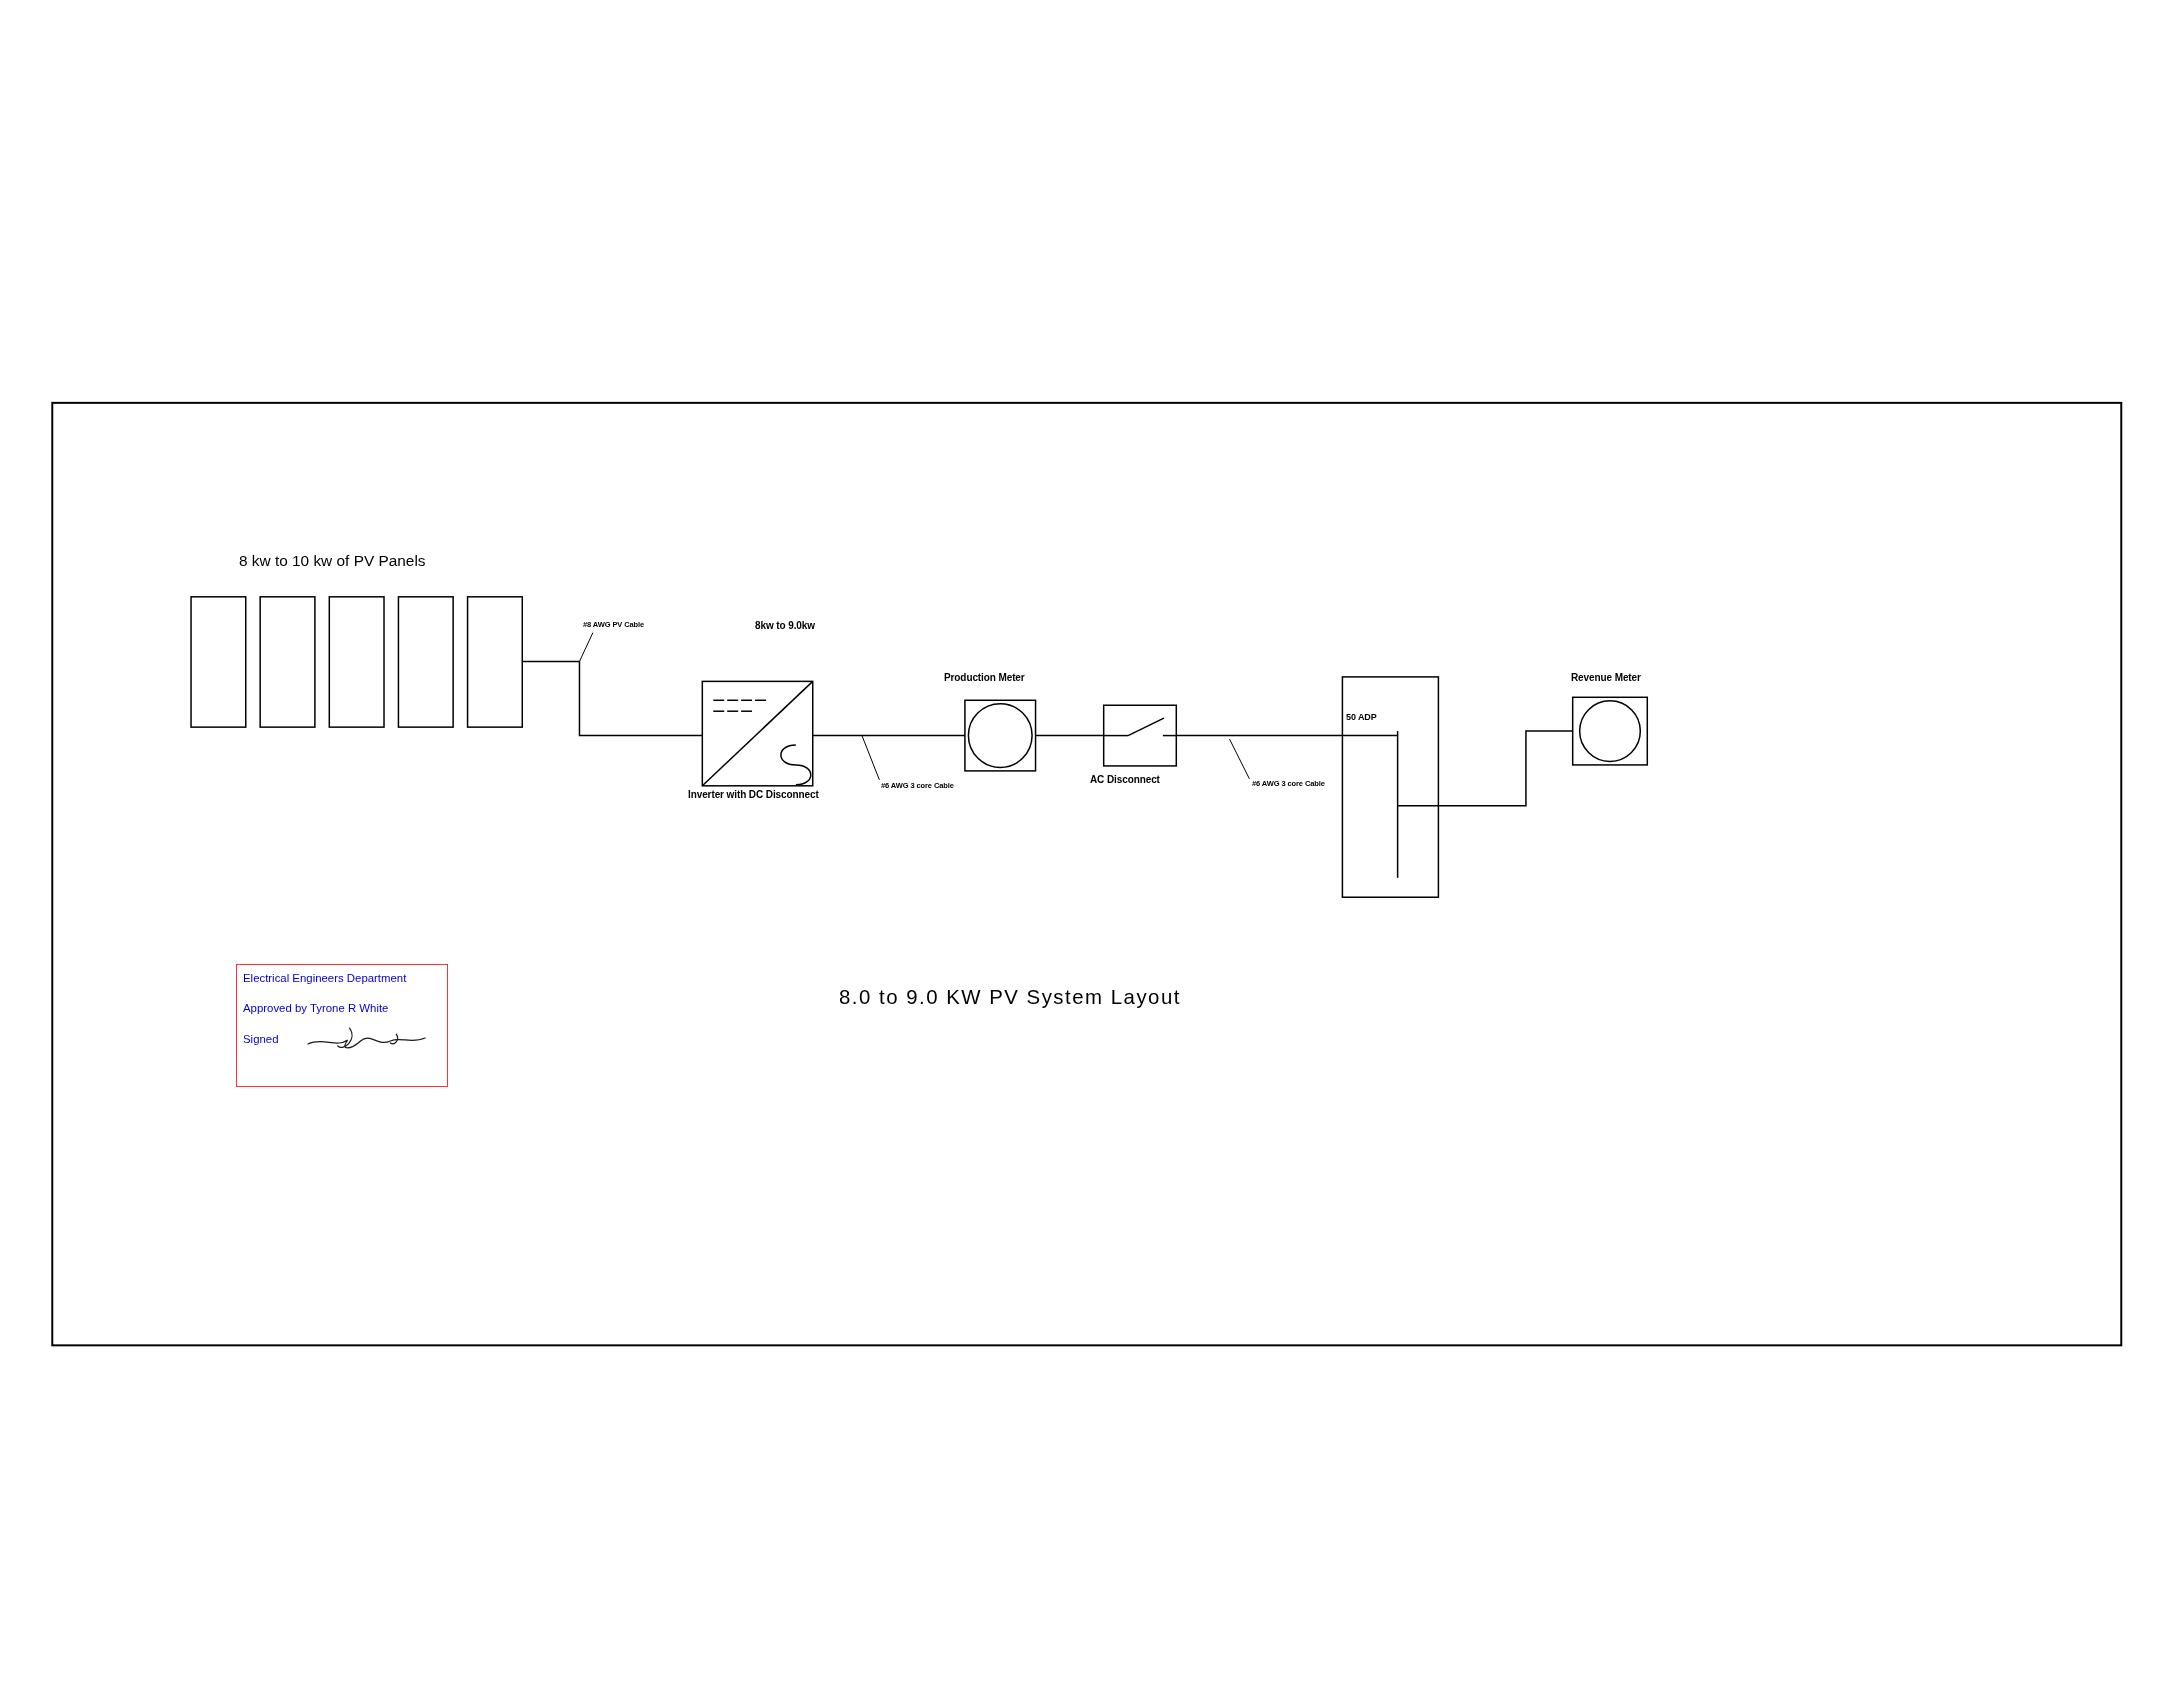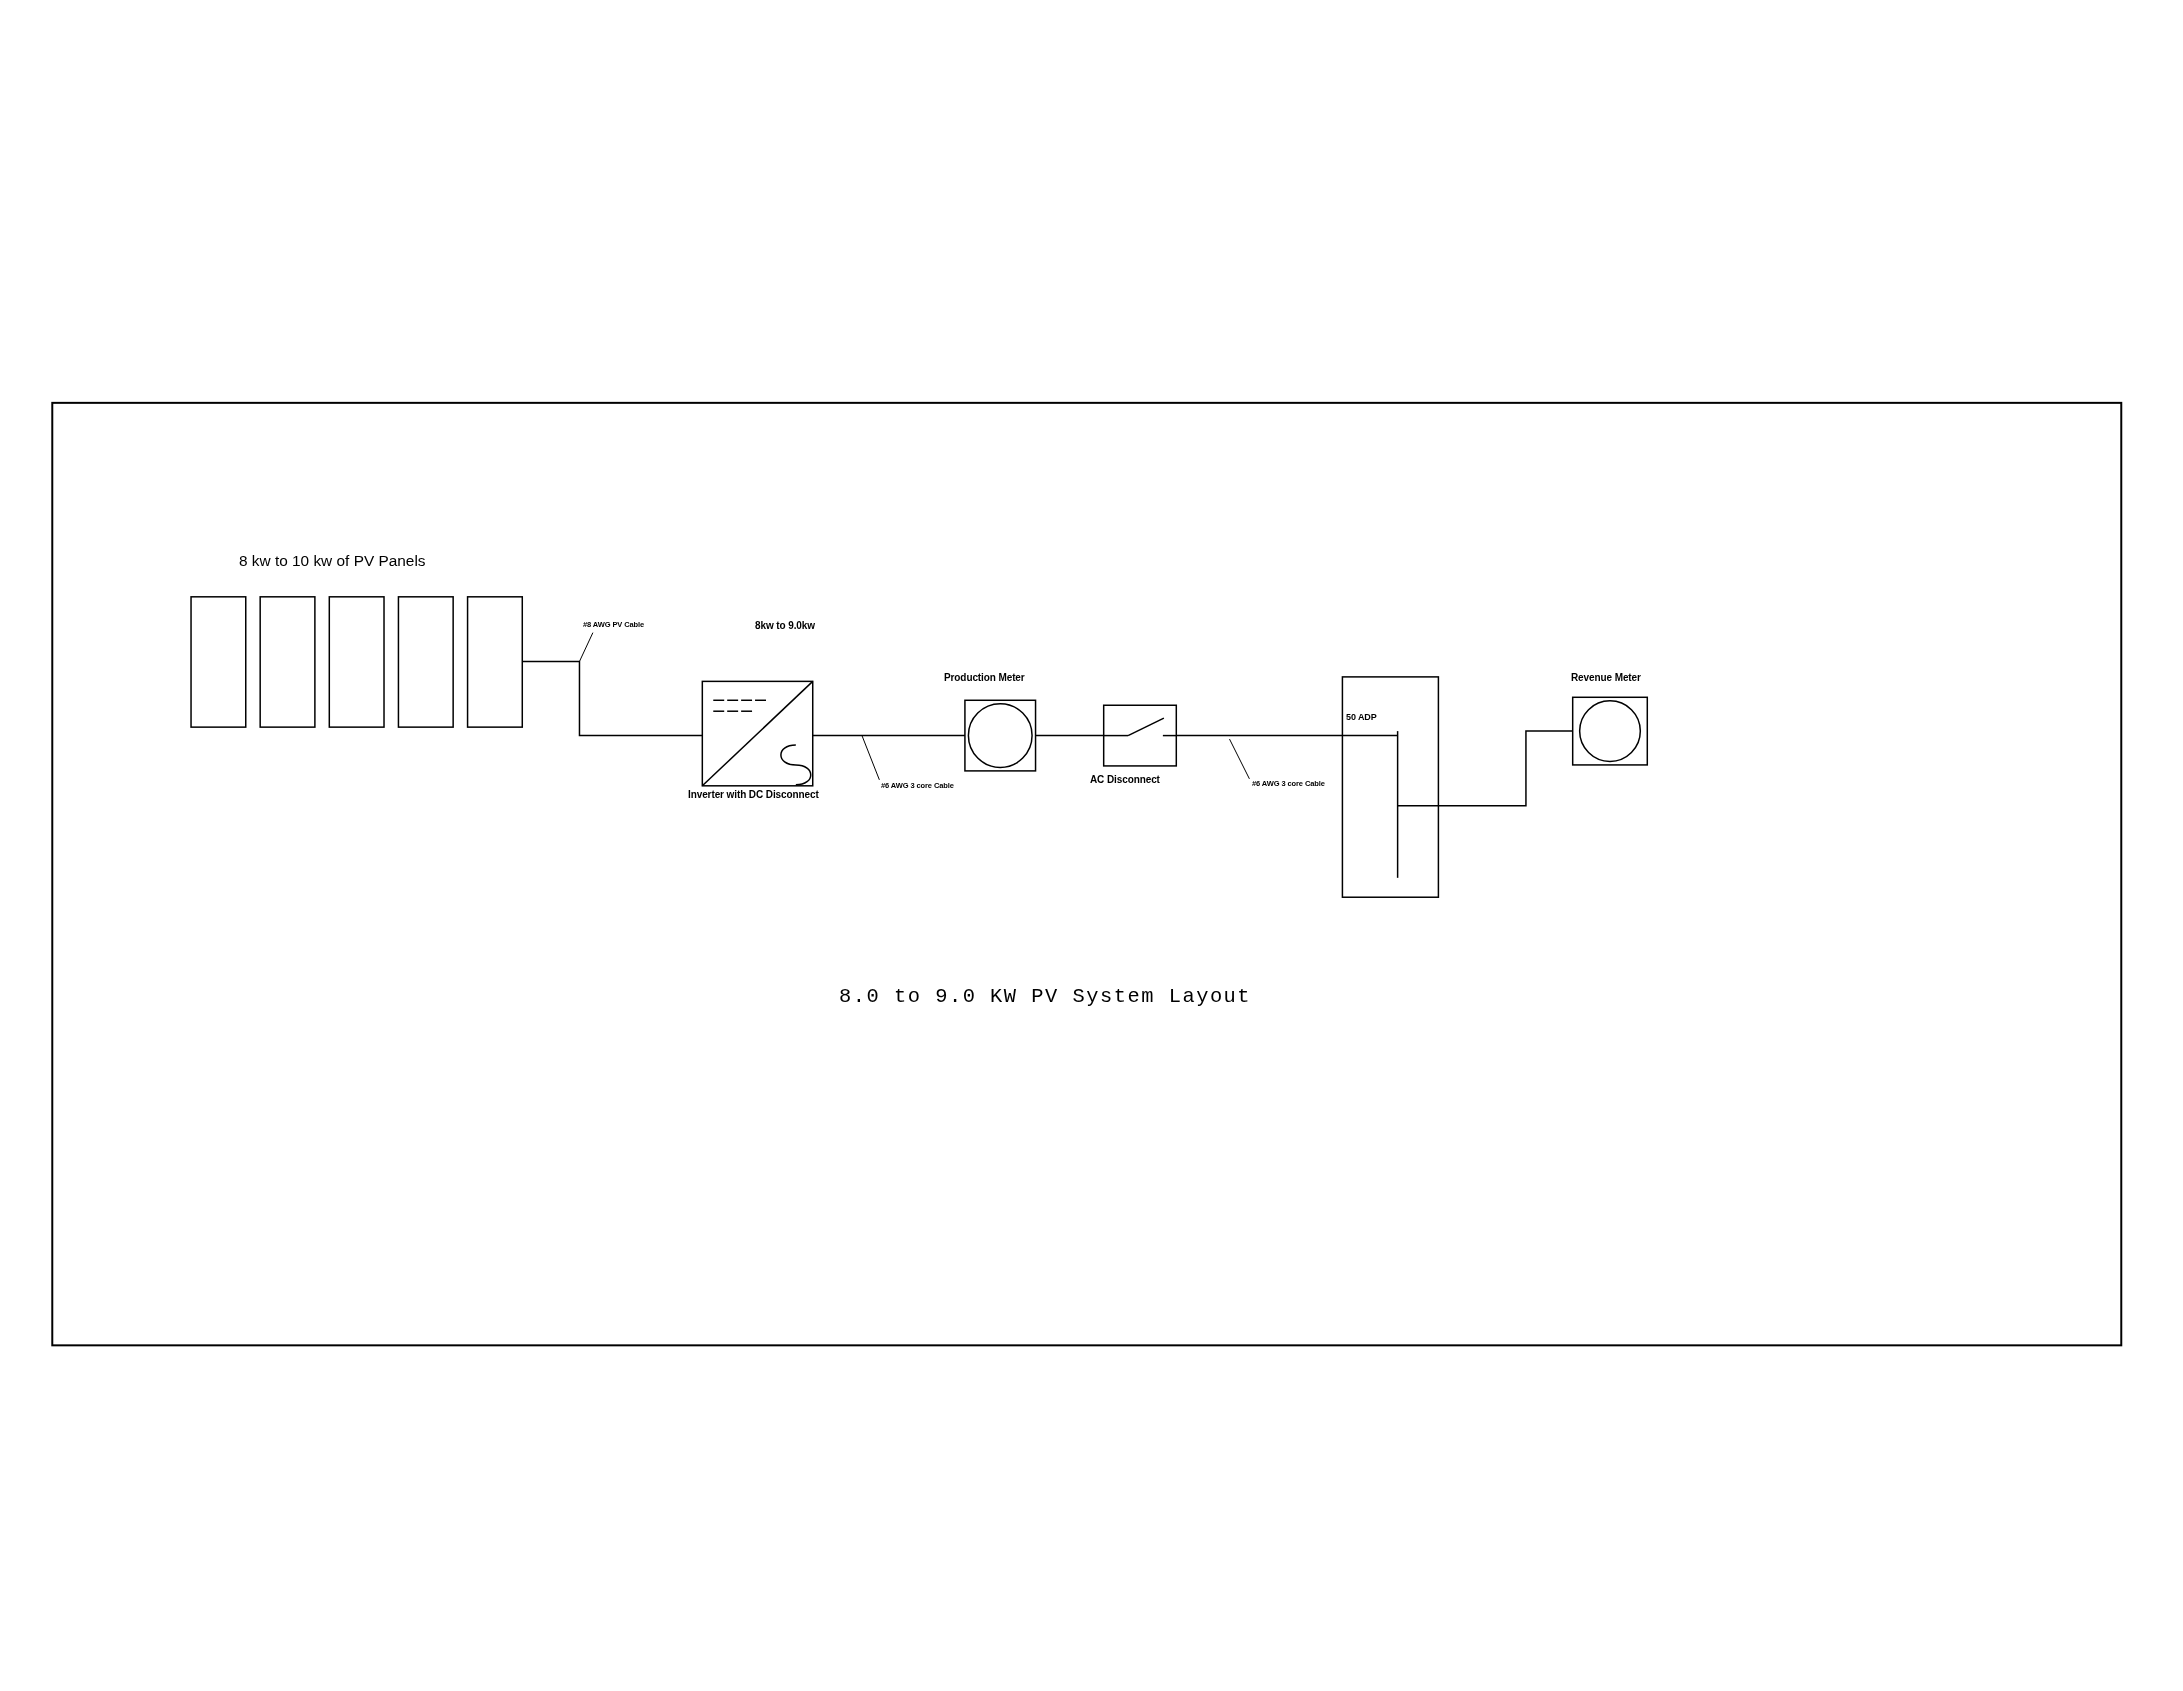--- a/index.html
+++ b/index.html
@@ -3,21 +3,21 @@
 <meta charset="utf-8">
 <style>
   html,body{margin:0;padding:0;background:#ffffff;}
   .canvas{position:relative;width:2183px;height:1399px;background:#ffffff;overflow:hidden;
           font-family:"Liberation Sans",sans-serif;color:#000;}
   .draw-layer{position:absolute;left:0;top:0;width:2183px;height:1691px;}
   .lbl{position:absolute;white-space:nowrap;color:#000;line-height:1.1;}
   .plain{font-size:15.4px;font-weight:400;}
   .comp{font-size:10px;font-weight:bold;letter-spacing:-0.1px;}
   .tiny{font-size:7.5px;font-weight:bold;letter-spacing:-0.1px;}
-  .title{font-family:Liberation Mono, monospace;font-size:20.4px;letter-spacing:1.5px;font-weight:500;}
+  .title{font-family:Liberation Sans, sans-serif;font-size:20.4px;letter-spacing:1.5px;font-weight:500;}
   .approval{position:absolute;left:236px;top:964px;width:212px;height:123px;
             border:1.5px solid #ff3333;box-sizing:border-box;color:#0000cc;
             font-size:11.4px;font-family:"Liberation Sans",sans-serif;}
   .approval .line{position:absolute;left:6px;white-space:nowrap;}
   .sig-svg{position:absolute;left:65px;top:55px;}
 </style>
 </head>
 <body>
 
 <div class="canvas">
@@ -100,15 +100,25 @@
   <div class="lbl comp" style="left:1090px;top:774px;">AC Disconnect</div>
 
   <div class="lbl tiny" style="left:1252px;top:780px;">#6 AWG 3 core Cable</div>
 
   <div class="lbl comp" style="left:1346px;top:713px;font-size:9px;">50 ADP</div>
 
   <div class="lbl comp" style="left:1562px;top:672px;padding-left:9px;">Revenue Meter</div>
 
   <div class="lbl title" style="left:839px;top:986px;">8.0 to 9.0 KW PV System Layout</div>
 
+  <div class="approval">
+    <div class="line" style="top:7px;">Electrical Engineers Department</div>
+    <div class="line" style="top:37px;">Approved by Tyrone R White</div>
+    <div class="line" style="top:68px;">Signed</div>
+    <svg class="sig-svg" width="134" height="40" viewBox="0 0 270 80" fill="none" stroke="#1a1a1a" stroke-width="2.5" stroke-linecap="round">
+      <path d="M 12 48 C 42 34 70 56 92 40 C 76 62 98 60 118 42 C 138 24 152 54 178 42 C 198 33 220 48 248 36"></path>
+      <path d="M 96 16 C 112 38 84 64 72 52"></path>
+      <path d="M 190 28 C 198 40 186 52 178 46"></path>
+    </svg>
+  </div>
 
 </div>
 
 
 </body></html>

